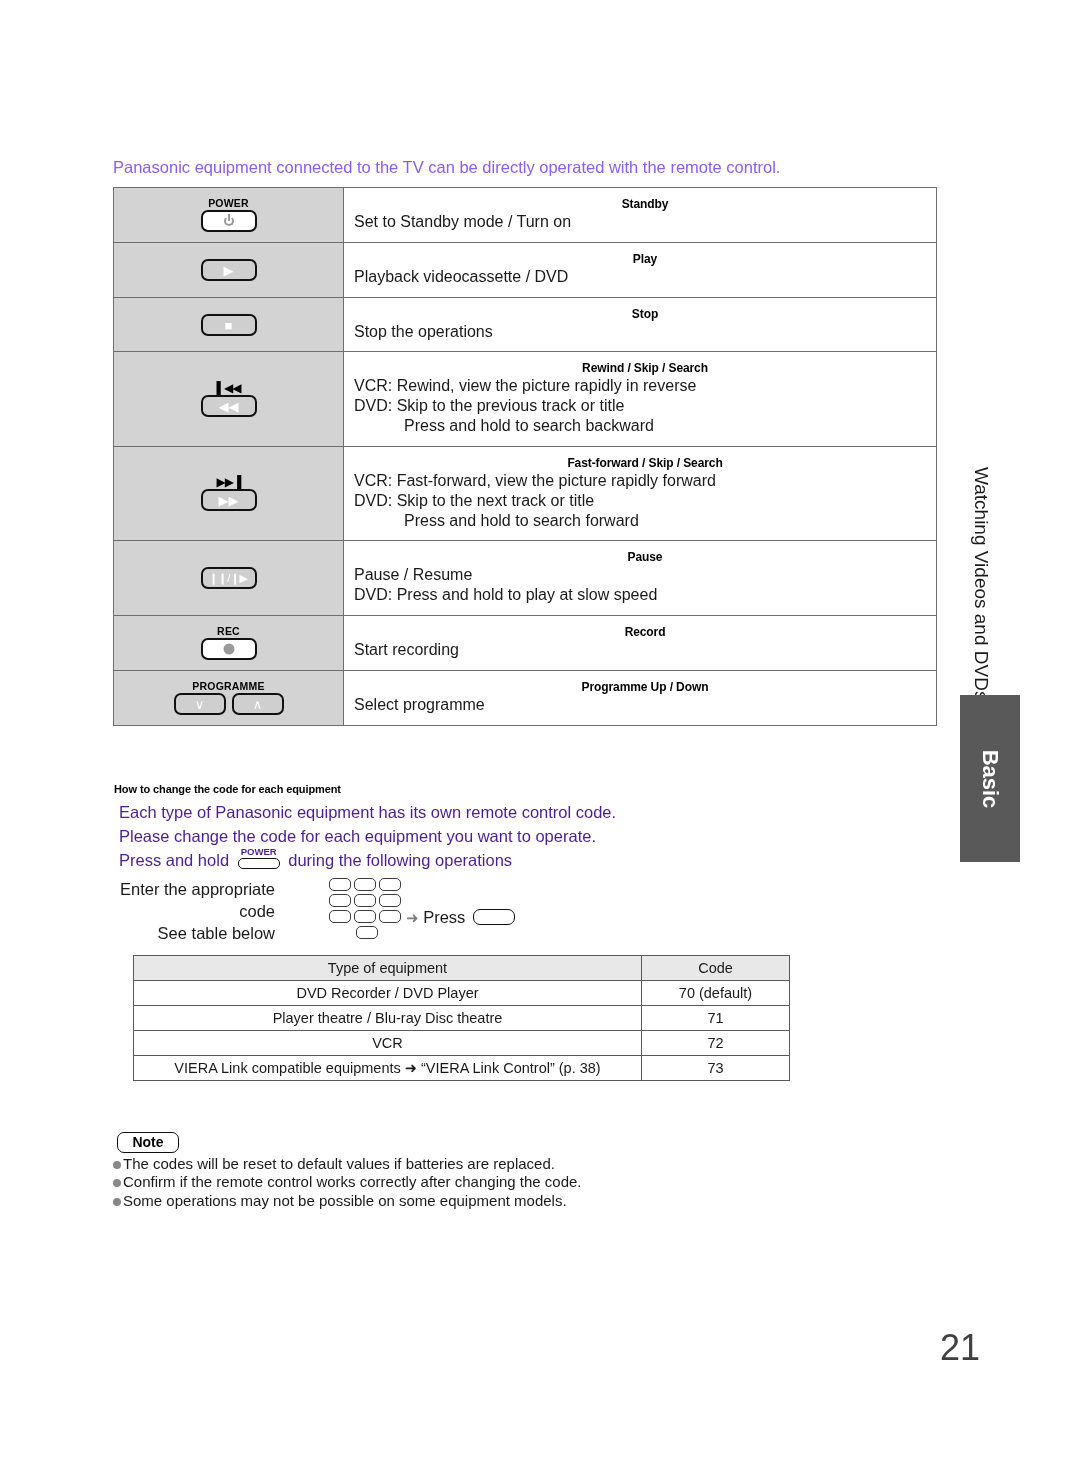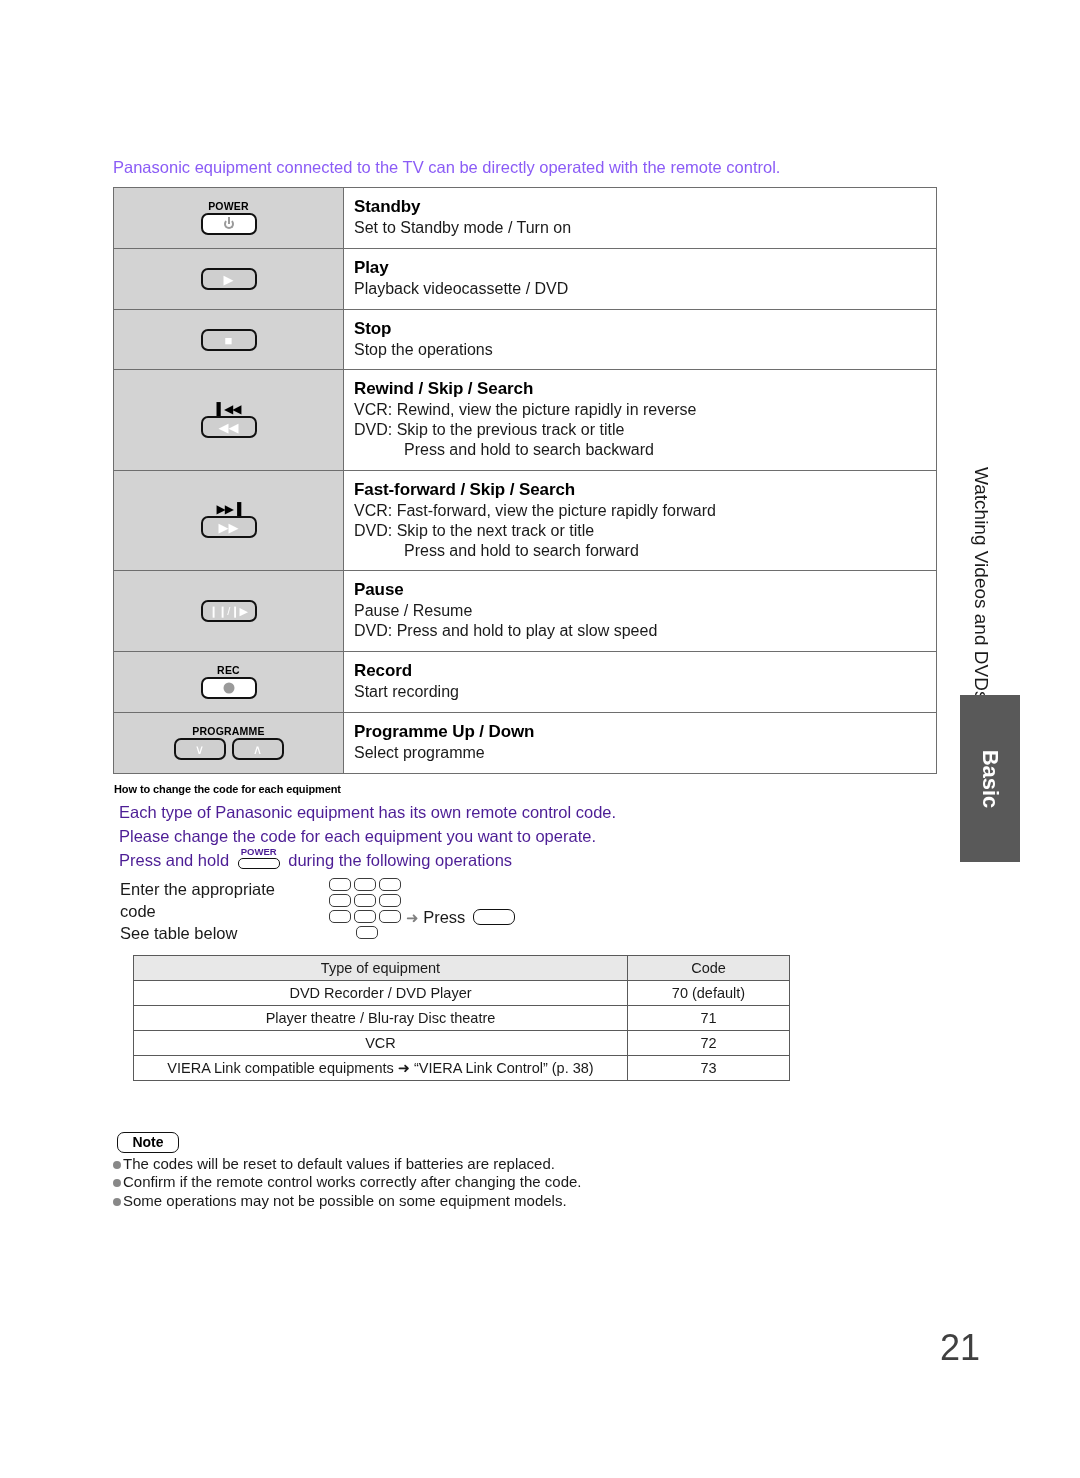--- a/index.html
+++ b/index.html
@@ -45,23 +45,24 @@
     background: #d3d3d3;
     text-align: center;
     padding: 8px 0;
   }
   .remote-table td.desc-cell {
     background: #ffffff;
     padding: 9px 0 10px 10px;
   }
   .desc-title {
     font-weight: bold;
-    font-size: 17px;
+    font-size: 12px;
     letter-spacing: -0.1px;
     margin-bottom: 1px;
+    text-align: center;
   }
   .desc-line {
     font-size: 16px;
     color: #1a1a1a;
     line-height: 1.24;
     white-space: nowrap;
   }
   .desc-line.indent { padding-left: 50px; }
 
   
@@ -179,20 +180,21 @@
     box-sizing: border-box;
   }
 
   .enter-block {
     position: absolute;
     left: 120px;
     top: 879px;
     font-size: 16.5px;
     color: #1a1a1a;
     line-height: 1.33;
+    text-align: right;
   }
 
   .keypad {
     position: absolute;
     left: 329px;
     top: 878px;
     width: 76px;
   }
   .keypad .krow {
     display: flex;
@@ -235,21 +237,21 @@
     top: 955px;
     width: 657px;
     border-collapse: collapse;
     table-layout: fixed;
   }
   .code-table td, .code-table th {
     border: 1px solid #5a5a5a;
     text-align: center;
     font-size: 14.5px;
     font-weight: normal;
-    padding: 4px 13px;
+    padding: 4px 6px;
     color: #1a1a1a;
   }
   .code-table thead td {
     background: #e8e8e8;
   }
   .code-table td.code-col { width: 135px; }
 
   
   .note-badge {
     position: absolute;

